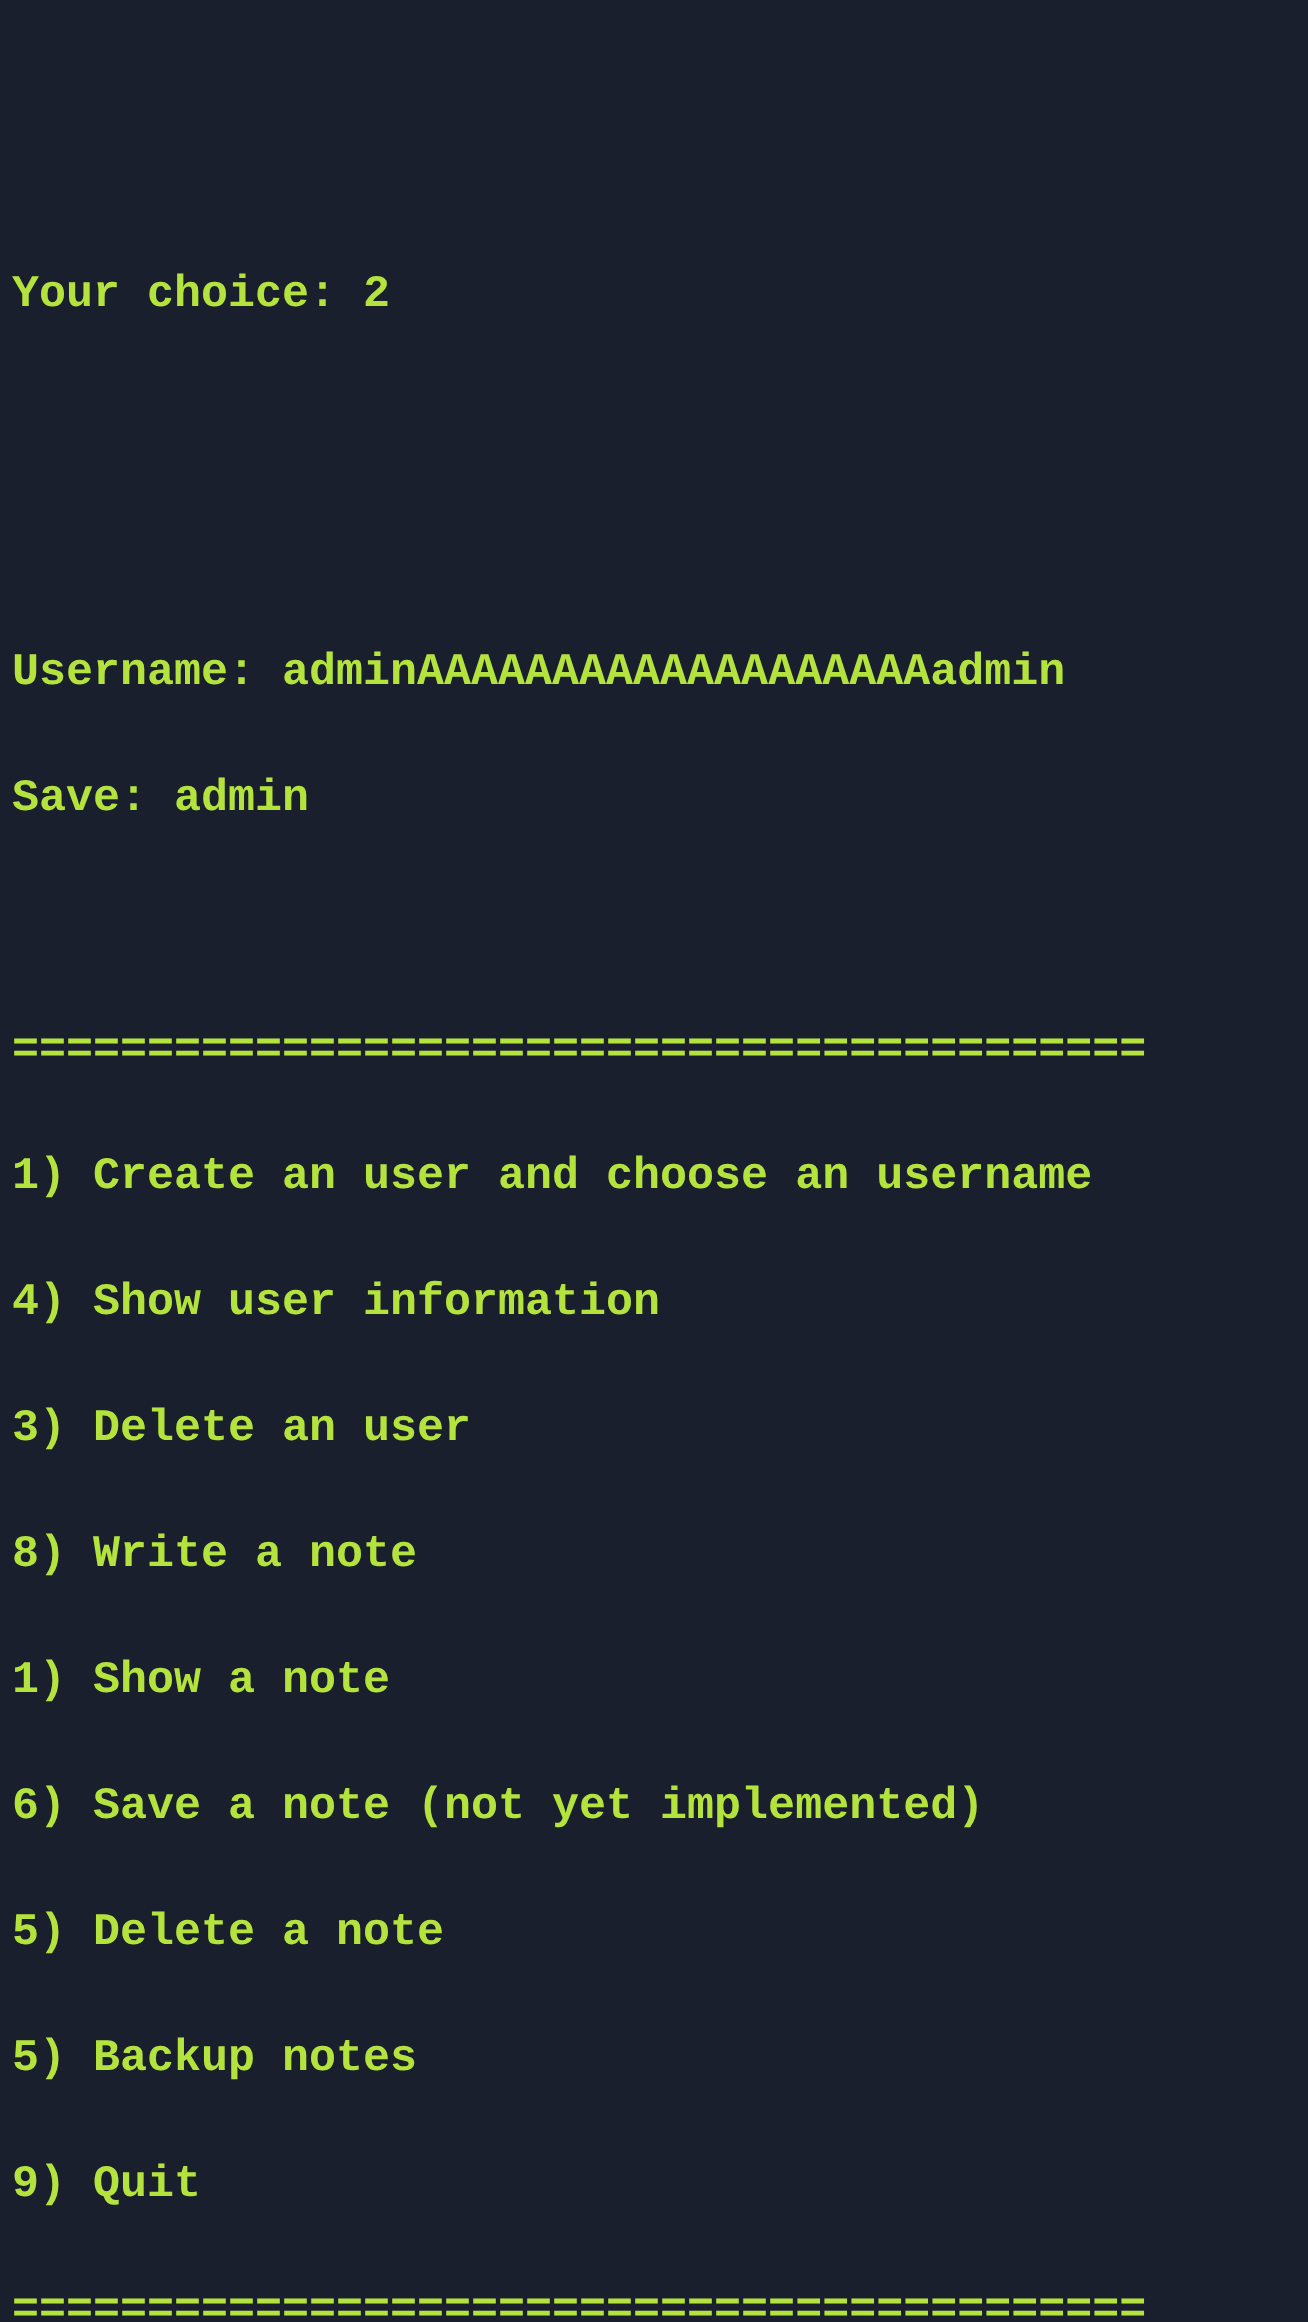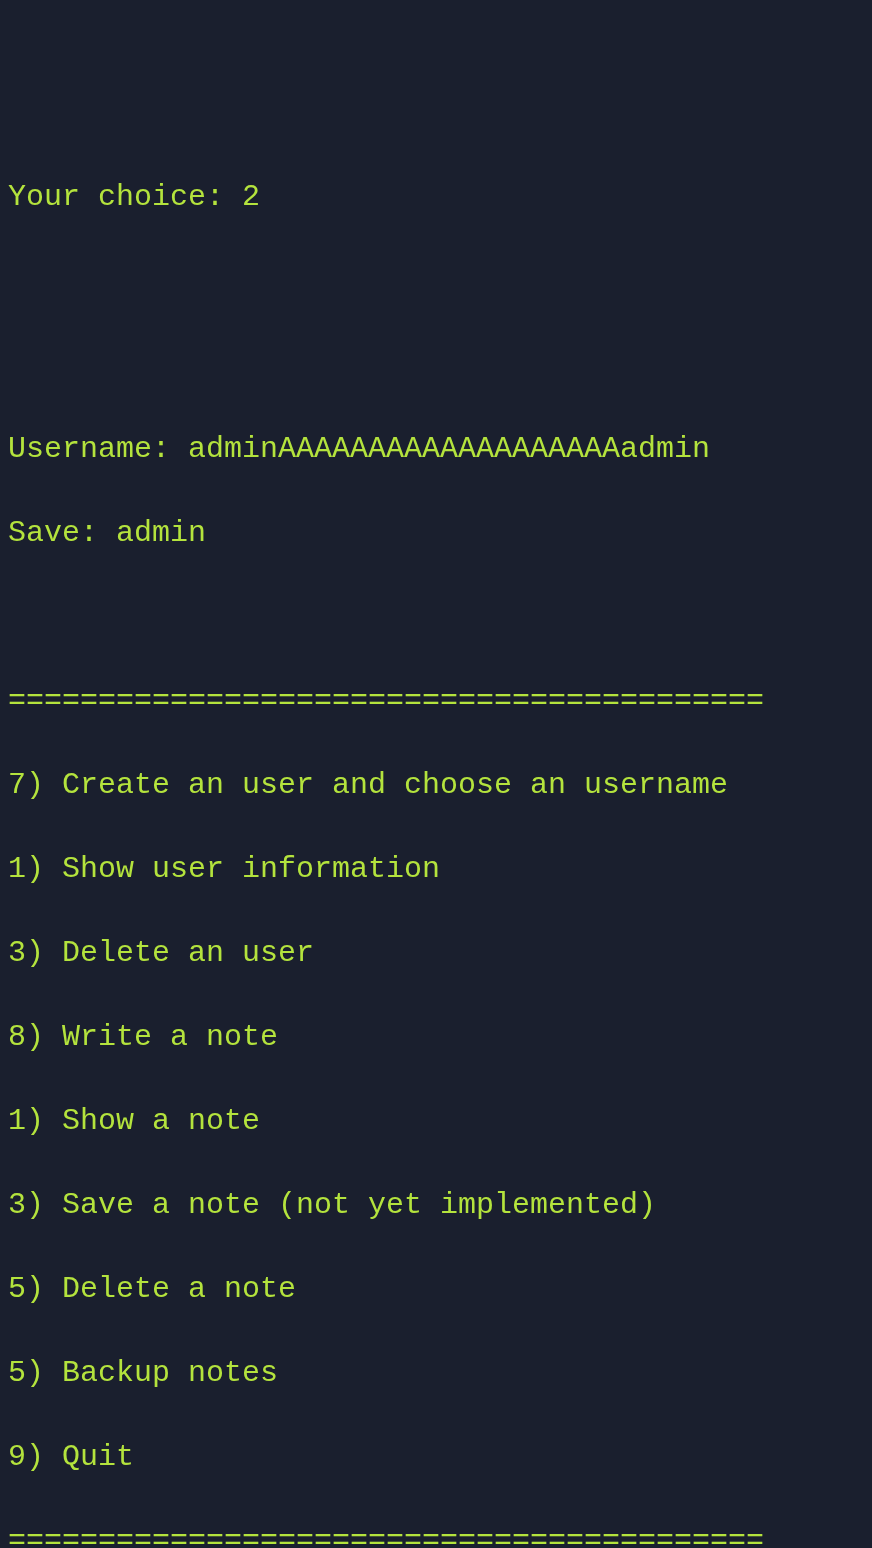--- a/index.html
+++ b/index.html
@@ -14,40 +14,41 @@
       font-size: 30px;
       padding: 8px;
       width: 872px;
       height: 1548px;
       line-height: 1.4;
       white-space: pre;
       overflow: hidden;
     }
     .line {
       display: block;
+      font-weight: bold;
     }
   </style>
 </head>
 <body>
 
 
 
 <span class="line"><span>Your choice: </span><span>2</span></span>
 <span class="line"> </span>
 <span class="line"> </span>
 <span class="line"><span>Username: </span><span>adminAAAAAAAAAAAAAAAAAAAadmin</span></span>
 <span class="line"><span>Save: </span><span>admin</span></span>
 <span class="line"> </span>
 <span class="line">==========================================</span>
-<span class="line">7) Create an user and choose an username</span>
-<span class="line">1) Show user information</span>
+<span class="line">1) Create an user and choose an username</span>
+<span class="line">4) Show user information</span>
 <span class="line">3) Delete an user</span>
 <span class="line">8) Write a note</span>
 <span class="line">1) Show a note</span>
-<span class="line">3) Save a note (not yet implemented)</span>
+<span class="line">6) Save a note (not yet implemented)</span>
 <span class="line">5) Delete a note</span>
 <span class="line">5) Backup notes</span>
 <span class="line">9) Quit</span>
 <span class="line">==========================================</span>
 
 
 
 
 
 

